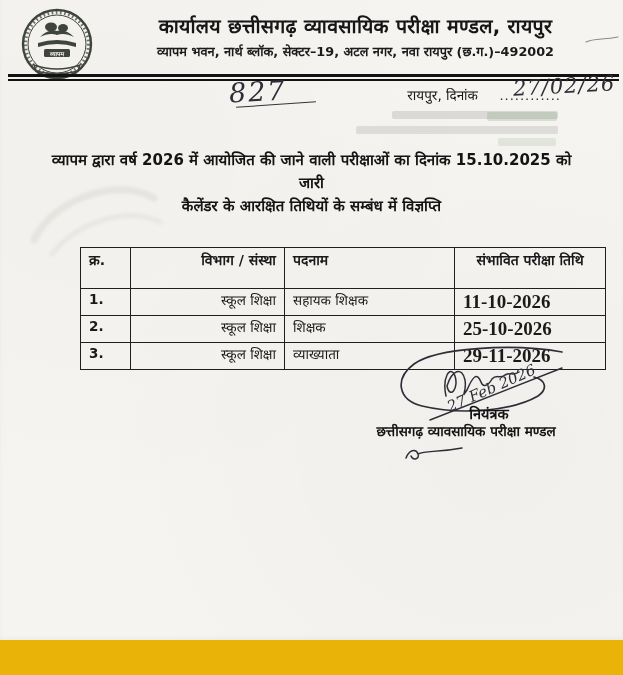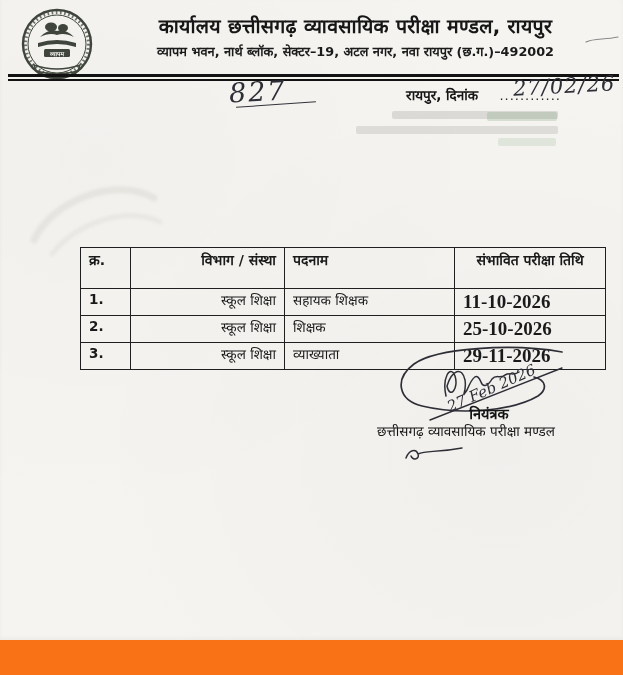--- a/index.html
+++ b/index.html
@@ -5,21 +5,21 @@
   html,body{margin:0;padding:0;}
   body{
     background:#e9e9e7;
     font-family:"DejaVu Sans","Liberation Sans",sans-serif;
     -webkit-font-smoothing:antialiased;
   }
   .scan{
     position:relative;
     width:623px;height:675px;
     margin:0 auto;
-    background:#f97316;
+    background:#eab308;
     overflow:hidden;
   }
   .paper{
     position:absolute;left:0;top:0;width:623px;height:640px;
     background:
       radial-gradient(ellipse at 15% 25%, rgba(0,0,0,0.015), transparent 55%),
       radial-gradient(ellipse at 80% 70%, rgba(0,0,0,0.02), transparent 60%),
       #f5f4f1;
     box-shadow:inset 0 -2px 4px rgba(0,0,0,0.04);
   }
@@ -32,21 +32,21 @@
   .double-rule{
     position:absolute;left:8px;right:4px;top:74px;height:2px;
     border-top:3px solid #121212;border-bottom:2px solid #121212;
   }
   
   .ref-row{position:absolute;left:0;right:0;top:82px;height:28px;color:#151515;}
   .ref-left{position:absolute;left:25px;top:4px;font-size:13.5px;font-weight:bold;white-space:nowrap;}
   .hw{font-family:"DejaVu Serif","Liberation Serif",serif;font-style:italic;color:#2e2e37;}
   .ref-number{position:absolute;left:229px;top:-6px;font-size:27px;transform:rotate(-3deg);letter-spacing:2px;font-weight:500;}
   .ref-flourish{position:absolute;left:236px;top:22px;width:80px;border-top:1.7px solid #33333b;transform:rotate(-4deg);}
-  .place-date{position:absolute;right:145px;top:4px;font-size:13.5px;font-weight:bold;white-space:nowrap;}
+  .place-date{position:absolute;right:145px;top:4px;font-size:13.5px;font-weight:normal;white-space:nowrap;}
   .date-dots{position:absolute;right:62px;top:6px;font-size:13px;letter-spacing:1px;color:#2a2a2a;}
   .hw-date{position:absolute;right:8px;top:-8px;font-size:21px;transform:rotate(-3deg);letter-spacing:1px;white-space:nowrap;}
   
   .ghost{position:absolute;filter:blur(.7px);border-radius:2px;}
   .ghost.g1{left:392px;top:111px;width:166px;height:8px;background:rgba(150,152,146,.28);}
   .ghost.g2{left:356px;top:126px;width:202px;height:8px;background:rgba(150,152,146,.25);}
   .ghost.g3{left:487px;top:112px;width:70px;height:9px;background:rgba(120,160,110,.25);}
   .ghost.g4{left:498px;top:138px;width:58px;height:8px;background:rgba(130,165,120,.18);}
   .stamp-ghost{position:absolute;left:22px;top:162px;width:150px;height:105px;filter:blur(1.6px);opacity:.5;}
   .pen-mark{position:absolute;left:584px;top:34px;width:36px;height:12px;}
@@ -72,21 +72,21 @@
   table.exams .c-sno{width:33px;}
   table.exams .c-dept{width:137px;text-align:right;}
   table.exams .c-post{width:153px;}
   table.exams .c-date{width:134px;}
   table.exams th.c-date{text-align:center;}
   table.exams td.c-date{text-align:left;font-family:"Liberation Serif","DejaVu Serif",serif;font-weight:bold;font-size:19px;}
   table.exams td.c-sno{font-weight:bold;}
   
   .sig-svg{position:absolute;left:392px;top:346px;width:182px;height:80px;}
   .sig-designation{position:absolute;left:429px;top:403px;width:120px;text-align:center;font-size:14.5px;font-weight:bold;color:#141414;}
-  .sig-org{position:absolute;left:346px;top:422px;width:240px;text-align:center;font-size:13.5px;font-weight:normal;color:#141414;}
+  .sig-org{position:absolute;left:346px;top:422px;width:240px;text-align:center;font-size:13.5px;font-weight:bold;color:#141414;}
   .sig-place{position:absolute;left:406px;top:443px;width:120px;text-align:center;font-size:13.5px;font-weight:bold;color:#141414;}
   .place-scribble{position:absolute;left:402px;top:444px;width:64px;height:20px;}
 </style>
 </head>
 <body>
 
 <div class="scan">
   <div class="paper"></div>
 
   <svg class="seal" viewBox="0 0 78 76">
@@ -123,20 +123,24 @@
 
   <div class="ghost g1"></div>
   <div class="ghost g2"></div>
   <div class="ghost g3"></div>
   <div class="ghost g4"></div>
   <svg class="stamp-ghost" viewBox="0 0 150 105">
     <path d="M12,78 C30,38 95,14 132,36" fill="none" stroke="#d8d7d1" stroke-width="7" stroke-linecap="round"></path>
     <path d="M30,92 C55,60 105,44 138,60" fill="none" stroke="#deddd7" stroke-width="5" stroke-linecap="round"></path>
   </svg>
 
+  <div class="subject">
+    <div>व्यापम द्वारा वर्ष 2026 में आयोजित की जाने वाली परीक्षाओं का दिनांक 15.10.2025 को जारी</div>
+    <div>कैलेंडर के आरक्षित तिथियों के सम्बंध में विज्ञप्ति</div>
+  </div>
 
   <table class="exams">
     <thead>
       <tr>
         <th class="c-sno">क्र.</th>
         <th class="c-dept">विभाग / संस्था</th>
         <th class="c-post">पदनाम</th>
         <th class="c-date">संभावित परीक्षा तिथि</th>
       </tr>
     </thead>

